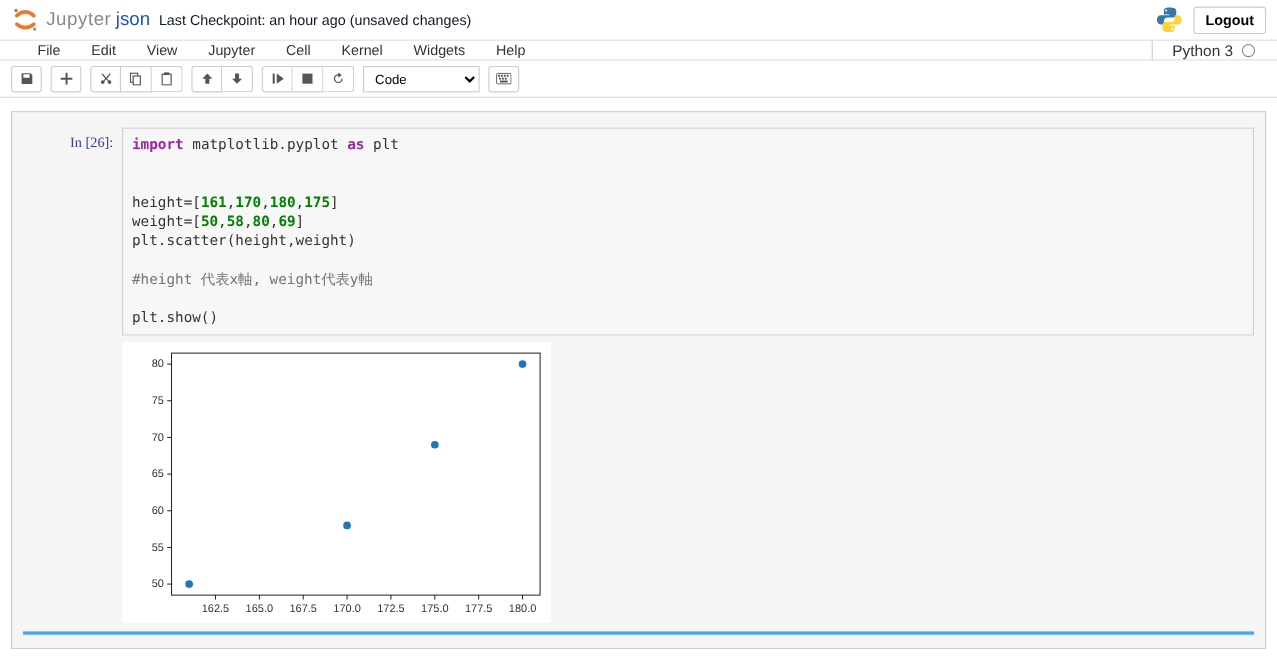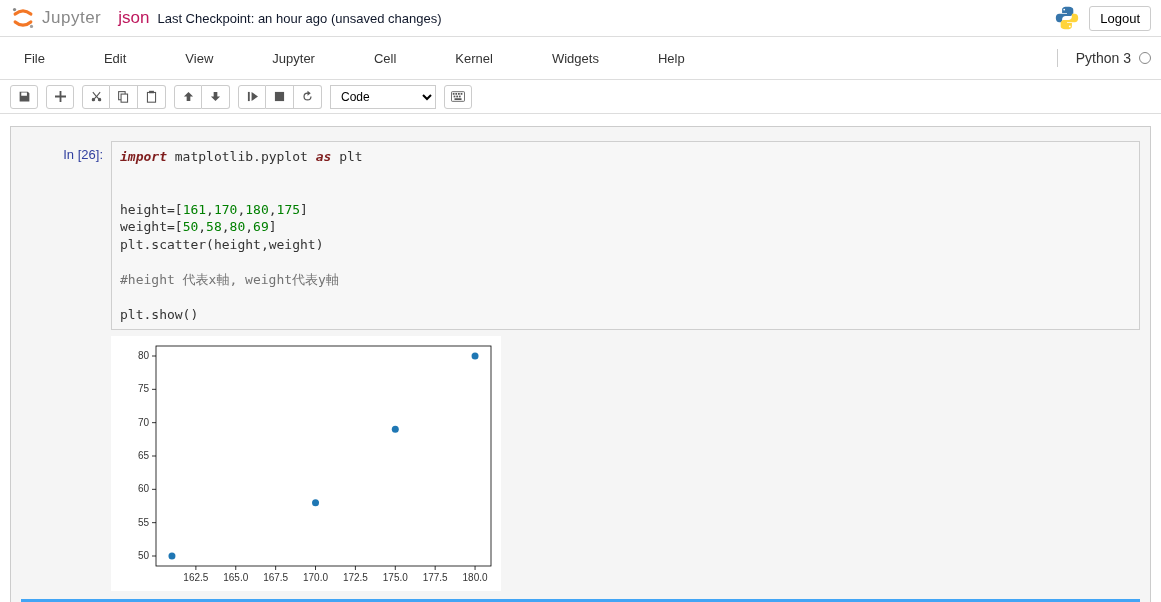--- a/index.html
+++ b/index.html
@@ -1,45 +1,45 @@
 <!DOCTYPE html>
 <html><head>
 <meta charset="utf-8">
 <style>
 * { box-sizing: border-box; margin: 0; padding: 0; }
 body { font-family: "Helvetica Neue", Helvetica, Arial, sans-serif; font-size: 13px; color: #333; background: #fff; }
 .header { display: flex; align-items: center; padding: 4px 10px 0 10px; height: 32px; }
 .logo { display: flex; align-items: center; cursor: pointer; text-align: center; }
 .logo-icon { width: 26px; height: 26px; margin-right: 6px; }
 .logo-text { font-size: 17px; color: #888; letter-spacing: 0.5px; }
-.nb-name { font-size: 17px; color: #be185d; margin-left: 17px; cursor: pointer; }
+.nb-name { font-size: 17px; color: #1d4ed8; margin-left: 4px; cursor: pointer; }
 .checkpoint { font-size: 13px; color: #0f172a; margin-left: 8px; }
 .spacer { flex: 1; }
 .kernel-logo { width: 28px; height: 28px; margin-right: 8px; }
-.logout-btn { border: 1px solid #ccc; background: #fff; padding: 4px 10px; border-radius: 3px; font-size: 13px; cursor: pointer; }
-.menubar { display: flex; align-items: center; border-top: 1px solid #ddd; border-bottom: 1px solid #ddd; padding: 0 10px; height: 44px; margin-top: 4px; gap: 31px; }
+.logout-btn { border: 1px solid #ccc; background: #fff; padding: 4px 10px; border-radius: 3px; font-size: 13px; cursor: pointer; font-weight: bold; }
+.menubar { display: flex; align-items: center; border-top: 1px solid #ddd; border-bottom: 1px solid #ddd; padding: 0 20px; height: 19px; margin-top: 4px; }
 .menu-item { padding: 5px 14px; font-size: 13px; color: #333; cursor: pointer; }
 .kernel-ind-wrap { display: flex; align-items: center; gap: 8px; color: #333; font-size: 14px; }
 .kernel-dot { width: 12px; height: 12px; border: 1.5px solid #888; border-radius: 50%; }
 .kernel-sep { width: 1px; height: 18px; background: #ccc; margin-right: 10px; }
 .toolbar { display: flex; align-items: center; padding: 4px 10px; border-bottom: 1px solid #ddd; gap: 8px; height: 34px; }
 .tb-group { display: flex; gap: 0; }
 .tb-btn { border: 1px solid #ccc; background: #fff; width: 28px; height: 24px; display: flex; align-items: center; justify-content: center; cursor: pointer; font-size: 12px; color: #555; }
 .tb-group .tb-btn:first-child { border-radius: 3px 0 0 3px; }
 .tb-group .tb-btn:last-child { border-radius: 0 3px 3px 0; }
 .tb-group .tb-btn:only-child { border-radius: 3px; }
 .tb-group .tb-btn + .tb-btn { border-left: none; }
 .cell-type { border: 1px solid #ccc; height: 24px; font-size: 12px; padding: 0 6px; min-width: 106px; background: #fff; }
 .notebook { background: #f5f5f5; border: 1px solid #ccc; margin: 12px 10px; padding: 12px 0; min-height: 480px; }
 .cell { display: flex; margin: 2px 10px; }
-.prompt { width: 90px; text-align: right; padding: 6px 8px 0 0; font-family: Liberation Sans, sans-serif; font-size: 13px; }
+.prompt { width: 90px; text-align: right; padding: 6px 8px 0 0; font-family: Liberation Serif, serif; font-size: 13px; }
 .input-prompt { color: #303F9F; }
 .input-area { flex: 1; border: 1px solid #cfcfcf; background: #f7f7f7; padding: 6px 8px; font-family: monospace; font-size: 13px; line-height: 1.35; white-space: pre; overflow-x: auto; }
-.cm-keyword { color: #7f1d1d; font-weight: bold; font-style: italic; }
-.cm-num { color: #008000; }
+.cm-keyword { color: #a21caf; font-weight: bold; }
+.cm-num { color: #008000; font-weight: bold; }
 .cm-comment { color: #737373; }
 .output-area { flex: 1; padding: 4px 0 0 0; }
 .chart { background: #fff; display: block; }
 .tick-text { font-size: 10px; fill: #333; font-family: Arial; }
 .axis-line { stroke: #000; stroke-width: 0.8; }
 .axis-box { fill: none; stroke: #000; stroke-width: 0.8; }
 .sel-bar { border-top: 3px solid #42A5F5; margin: 8px 10px 0 10px; height: 0; }
 </style>
 </head>
 <body>

